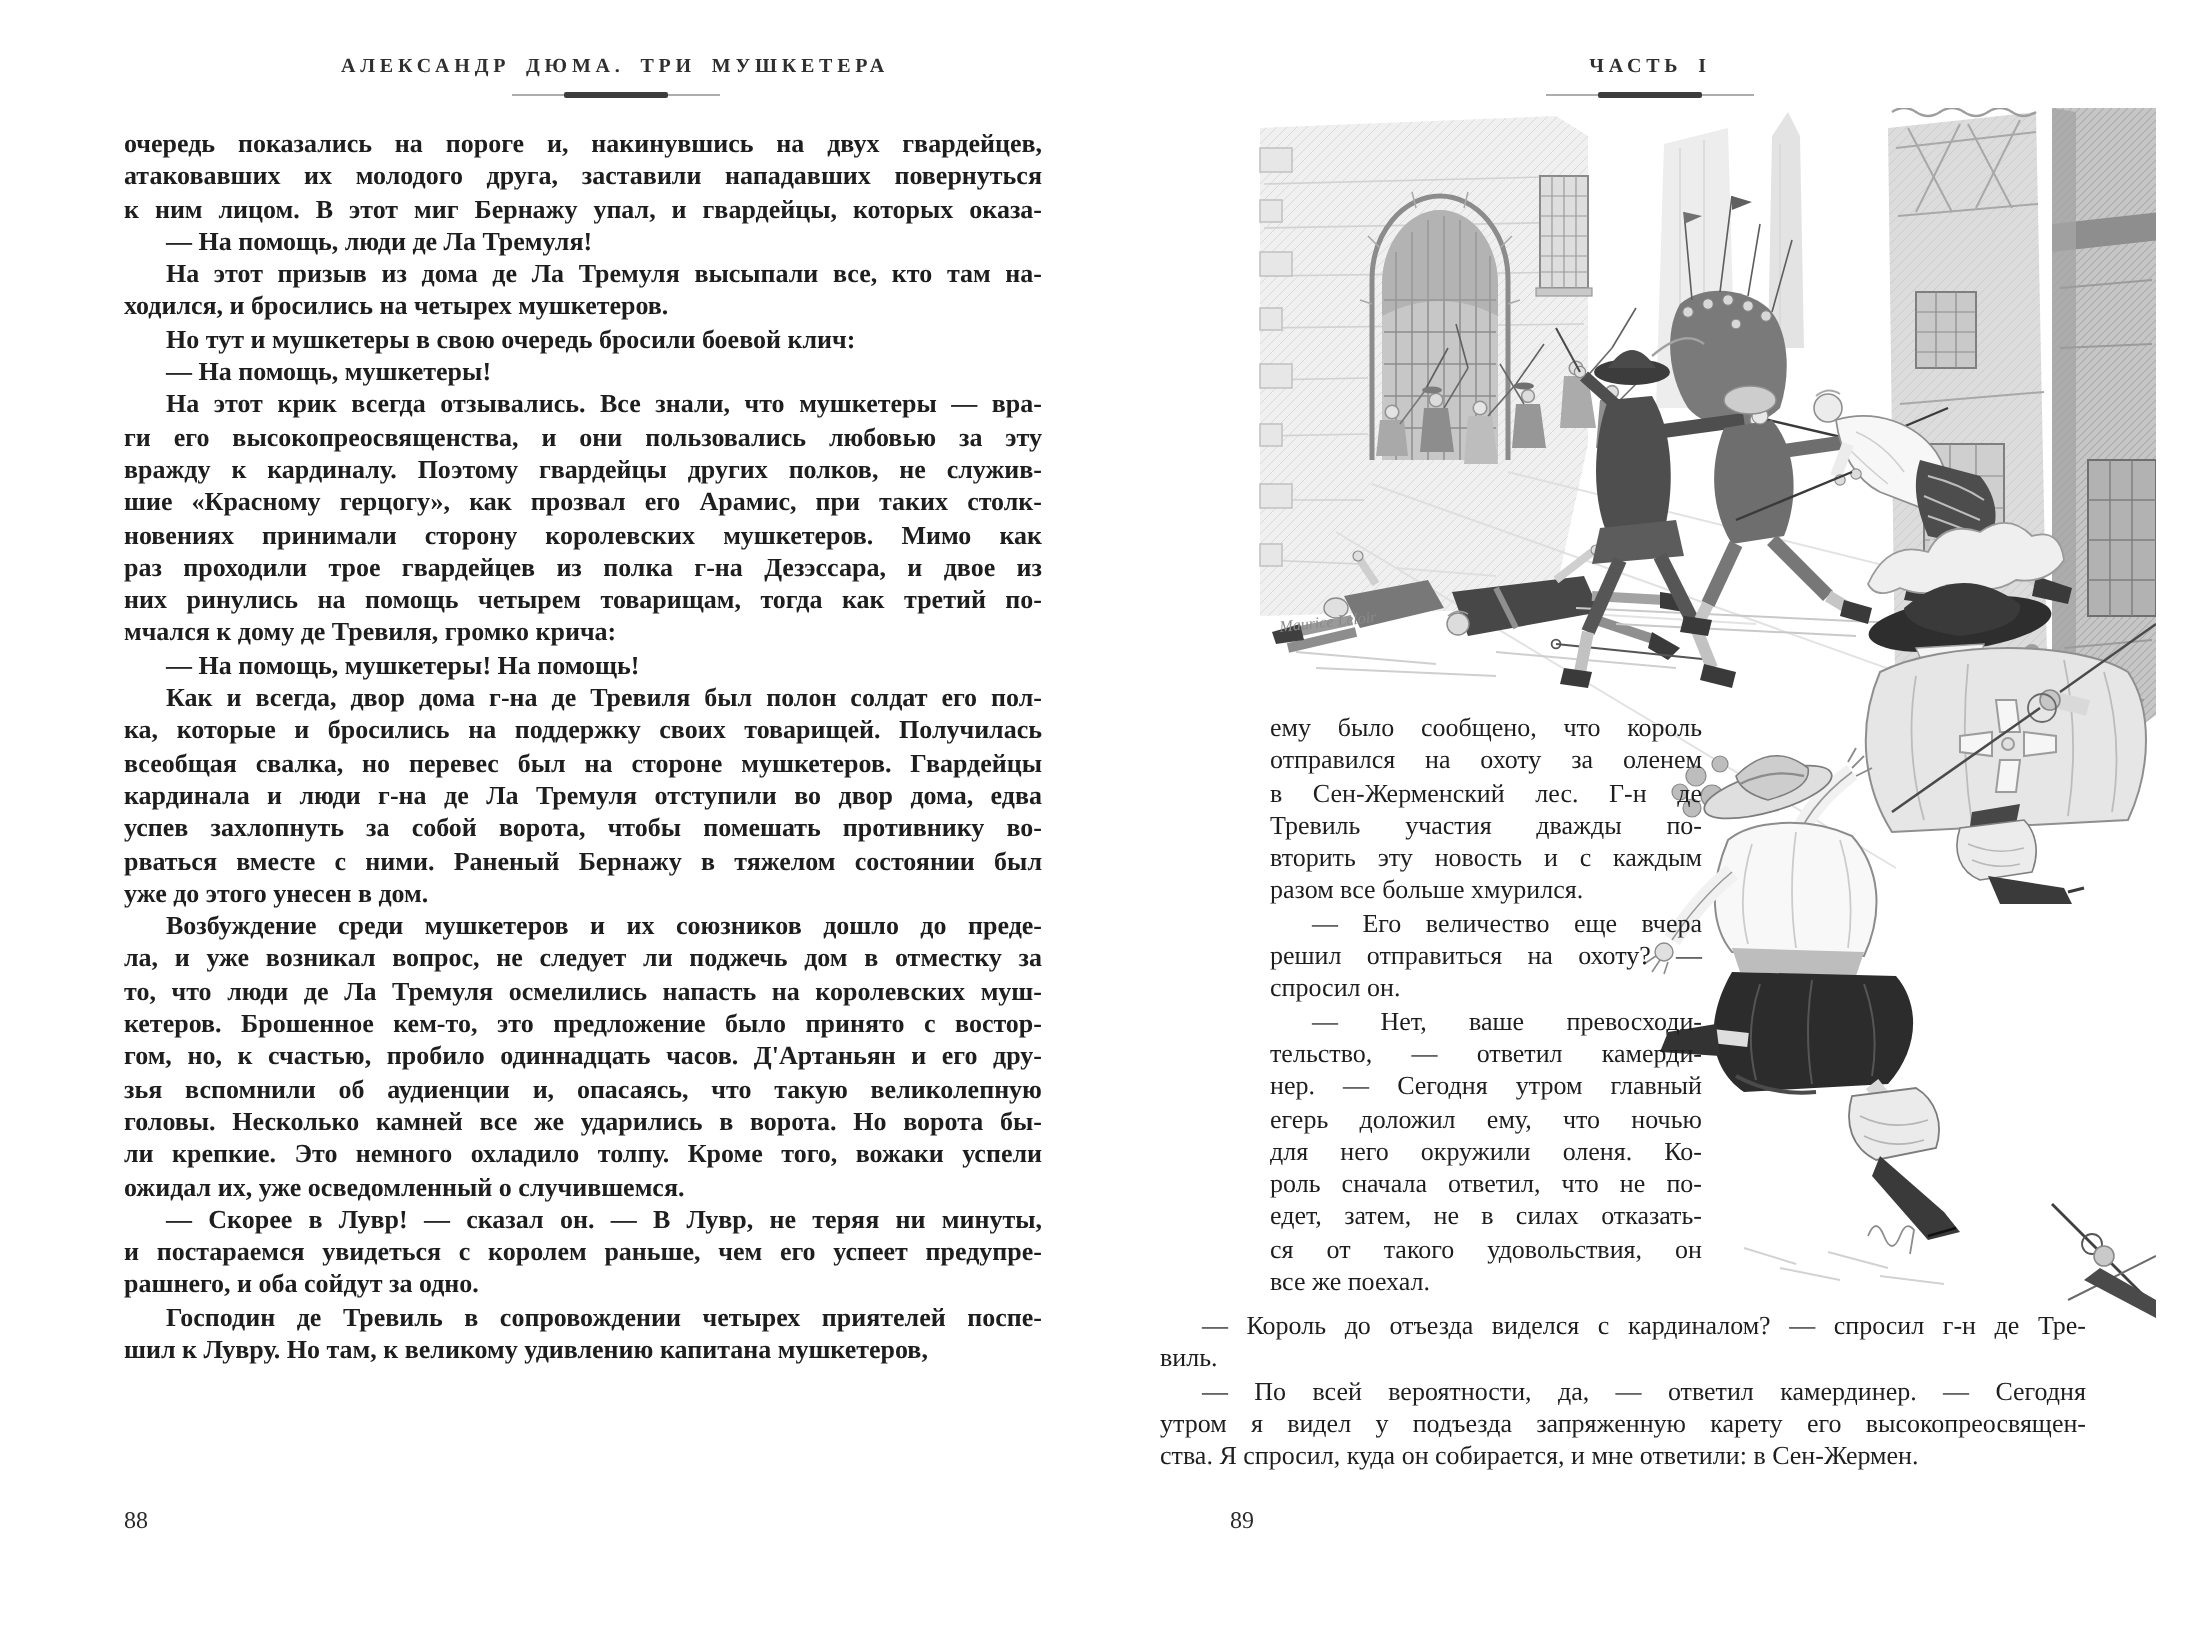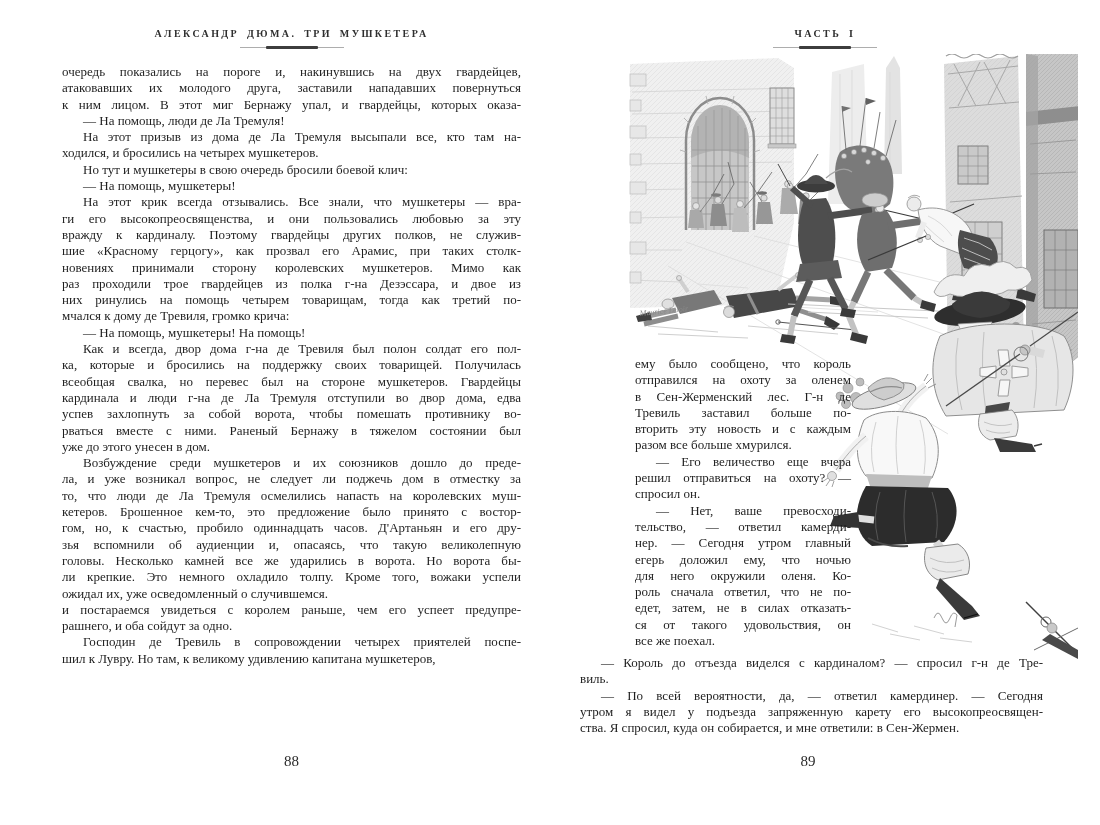--- a/index.html
+++ b/index.html
@@ -7,37 +7,37 @@
     width:1100px; height:825px; position:relative;
     background:#ffffff; overflow:hidden;
     font-family:"Liberation Serif","DejaVu Serif",serif;
     color:#1e1e1e;
   }
   .page-header {
     position:absolute; top:28px; text-align:center;
     font-size:10px; font-weight:bold; letter-spacing:2.4px; word-spacing:3px;
     color:#2f2f2f;
   }
-  .header-left  { left:62px;  width:459px; }
+  .header-left  { left:78px;  width:459px; }
   .header-right { left:615px; width:420px; }
   .rule { width:104px; height:3px; margin:7px auto 0; position:relative; }
   .rule::before { content:''; position:absolute; left:0; right:0; top:1px; height:1px; background:#adadad; }
   .rule::after  { content:''; position:absolute; left:26px; right:26px; top:0; height:3px; background:#3d3d3d; border-radius:1px; }
   .textblock { position:absolute; font-size:13px; line-height:16.3px; }
-  .tb-left   { left:62px;  top:64px;  width:459px; }
+  .tb-left   { left:62px;  top:64px;  width:459px;font-weight:bold; }
   .tb-narrow { left:635px; top:356px; width:216px; }
   .tb-wide   { left:580px; top:655px; width:463px; }
   .line { text-align:justify; text-align-last:justify; }
   .line.plast { text-align-last:left; }
   .line.ind { text-indent:21px; }
   .folio {
-    position:absolute; top:753px; text-align:center; font-size:15px; color:#2a2a2a;
+    position:absolute; top:753px; text-align:left; font-size:12px; color:#2a2a2a;
   }
   .folio-left  { left:62px;  width:459px; }
-  .folio-right { left:598px; width:420px; }
+  .folio-right { left:615px; width:420px; }
   .illustration { position:absolute; left:628px; top:54px; width:450px; height:605px; }
 </style>
 </head>
 <body>
 
 <div class="page-header header-left">
   <span>АЛЕКСАНДР ДЮМА. ТРИ МУШКЕТЕРА</span>
   <div class="rule"></div>
 </div>
 <div class="textblock tb-left">
@@ -86,20 +86,21 @@
       <div class="line">ла, и уже возникал вопрос, не следует ли поджечь дом в отместку за</div>
       <div class="line">то, что люди де Ла Тремуля осмелились напасть на королевских муш-</div>
       <div class="line">кетеров. Брошенное кем-то, это предложение было принято с востор-</div>
       <div class="line">гом, но, к счастью, пробило одиннадцать часов. Д'Артаньян и его дру-</div>
       <div class="line">зья вспомнили об аудиенции и, опасаясь, что такую великолепную</div>
       <div class="line">головы. Несколько камней все же ударились в ворота. Но ворота бы-</div>
       <div class="line">ли крепкие. Это немного охладило толпу. Кроме того, вожаки успели</div>
       <div class="line plast">ожидал их, уже осведомленный о случившемся.</div>
     </div>
     <div class="para">
+      <div class="line ind">— Скорее в Лувр! — сказал он. — В Лувр, не теряя ни минуты,</div>
       <div class="line">и постараемся увидеться с королем раньше, чем его успеет предупре-</div>
       <div class="line plast">рашнего, и оба сойдут за одно.</div>
     </div>
     <div class="para">
       <div class="line ind">Господин де Тревиль в сопровождении четырех приятелей поспе-</div>
       <div class="line plast">шил к Лувру. Но там, к великому удивлению капитана мушкетеров,</div>
     </div>
   </div>
 <div class="folio folio-left">88</div>
 
@@ -494,21 +495,21 @@
 
   <text x="12" y="262" font-size="8" font-style="italic" fill="#8a8a8a" transform="rotate(-6 12 262)">Maurice Leloir</text>
 </svg>
 </div>
 
 <div class="textblock tb-narrow">
     <div class="para">
       <div class="line">ему было сообщено, что король</div>
       <div class="line">отправился на охоту за оленем</div>
       <div class="line">в Сен-Жерменский лес. Г-н де</div>
-      <div class="line">Тревиль заставил больше по-</div>
+      <div class="line">Тревиль участия дважды по-</div>
       <div class="line">вторить эту новость и с каждым</div>
       <div class="line plast">разом все больше хмурился.</div>
     </div>
     <div class="para">
       <div class="line ind">— Его величество еще вчера</div>
       <div class="line">решил отправиться на охоту? —</div>
       <div class="line plast">спросил он.</div>
     </div>
     <div class="para">
       <div class="line ind">— Нет, ваше превосходи-</div>

